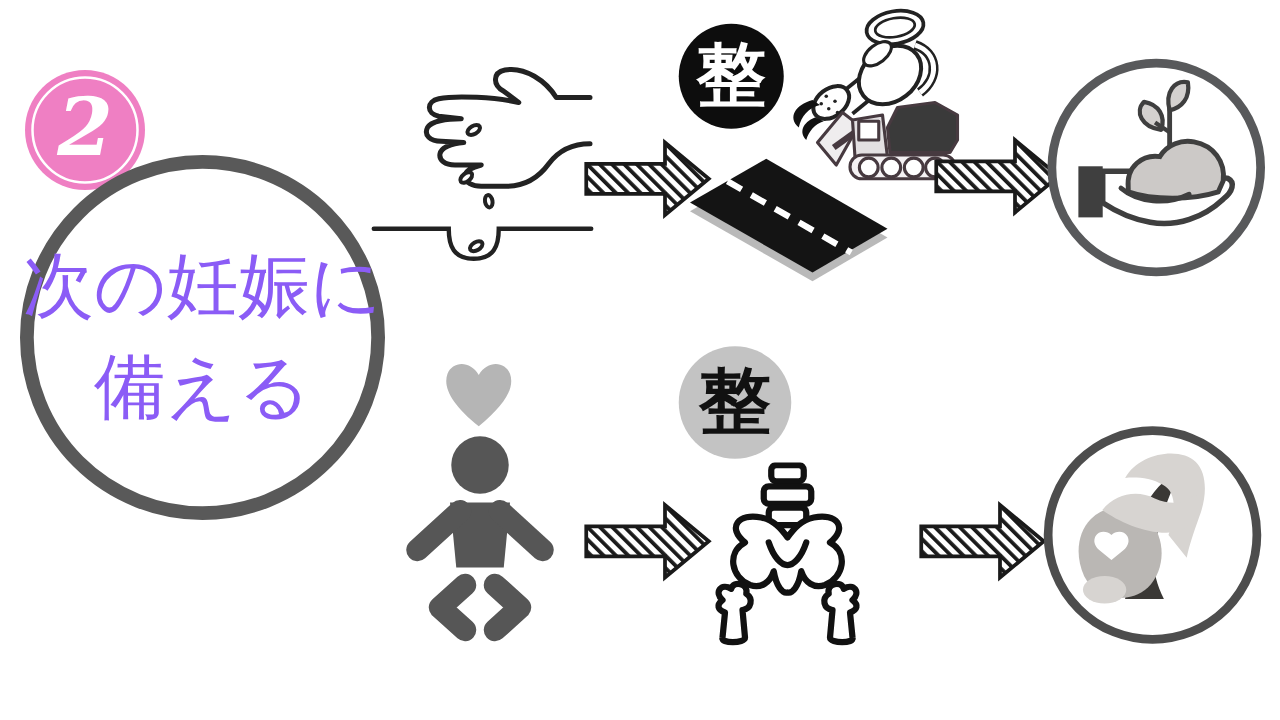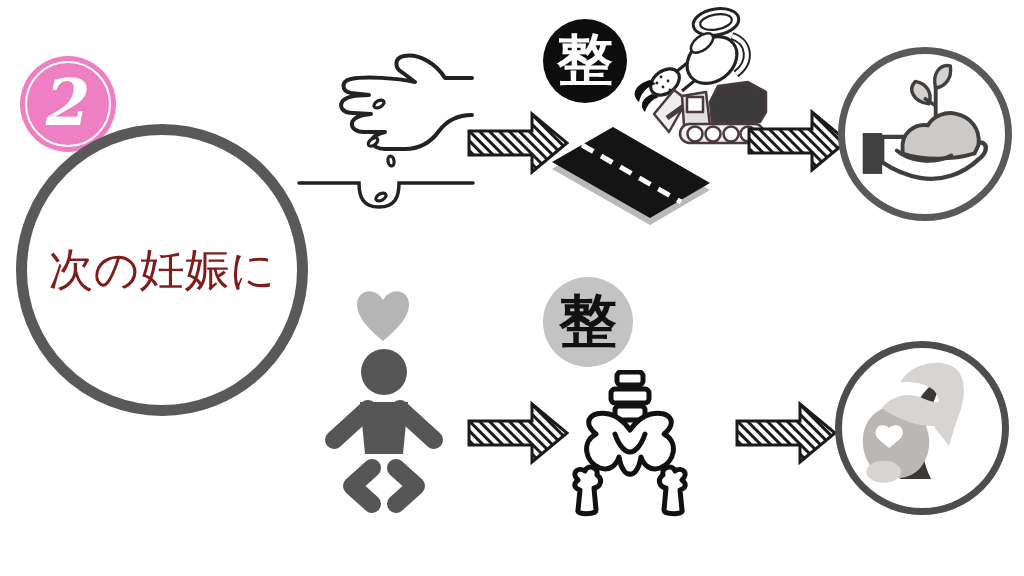--- a/index.html
+++ b/index.html
@@ -23,21 +23,21 @@
     transform:translateY(-2px);
   }
 
   
   .main-circle{
     left:16px;top:124px;width:270px;height:270px;border-radius:50%;
     border:11px solid var(--circle-border,#595959);background:#fff;
     display:flex;flex-direction:column;align-items:center;justify-content:center;
     text-align:center;
   }
-  .main-circle .line{font-size:45px;color:#7f1d1d;line-height:1.42;white-space:nowrap;}
+  .main-circle .line{font-size:57px;color:#8b5cf6;line-height:1.42;white-space:nowrap;}
 
   
   .prep-badge{
     border-radius:50%;display:flex;align-items:center;justify-content:center;
   }
   .prep-badge.top{
     left:543px;top:19px;width:84px;height:84px;background:var(--top-badge-bg,#0d0d0d);
   }
   .prep-badge.top .glyph{color:var(--top-badge-text,#fff);font-size:56px;font-weight:bold;}
   .prep-badge.bottom{
@@ -72,20 +72,21 @@
       <path id="femur" d="M15,110 C8,104 14,96 22,101 C24,94 36,97 34,105 C40,109 38,117 31,118 L33,140 C33,145 13,145 15,140 L17,120 C11,118 10,114 15,110 Z" fill="#ffffff" stroke="#111111" stroke-width="5" stroke-linejoin="round"></path>
     </defs>
   </svg>
 
   <div class="abs num-badge">
     <span class="glyph">2</span>
   </div>
 
   <div class="abs main-circle">
     <span class="line">次の妊娠に</span>
+    <span class="line">備える</span>
   </div>
 
   <div class="abs" style="left:293px;top:42px">
     <svg width="184" height="172" viewBox="0 0 184 172">
       <g fill="#ffffff" stroke="#222222" stroke-width="4" stroke-linejoin="round" stroke-linecap="round">
         <path d="M179,36 L152,36 C144,23 127,11 111,14 C101,16 101,26 110,31 L122,40 C104,36 72,34 58,37 C48,39 48,49 58,51 L76,53 C64,53 52,55 49,60 C46,66 51,71 60,71 L78,72 C68,73 60,76 59,81 C58,86 63,90 71,90 L92,90 C84,92 79,95 79,99 C79,104 85,107 92,107 L112,107 C128,107 138,100 146,89 C152,81 162,73 179,73"></path>
       </g>
       <g fill="#ffffff" stroke="#222222" stroke-width="3.2">
         <ellipse cx="86" cy="62" rx="5.5" ry="3.2" transform="rotate(-30 86 62)"></ellipse>
         <ellipse cx="80" cy="100" rx="5.5" ry="3.2" transform="rotate(-38 80 100)"></ellipse>

